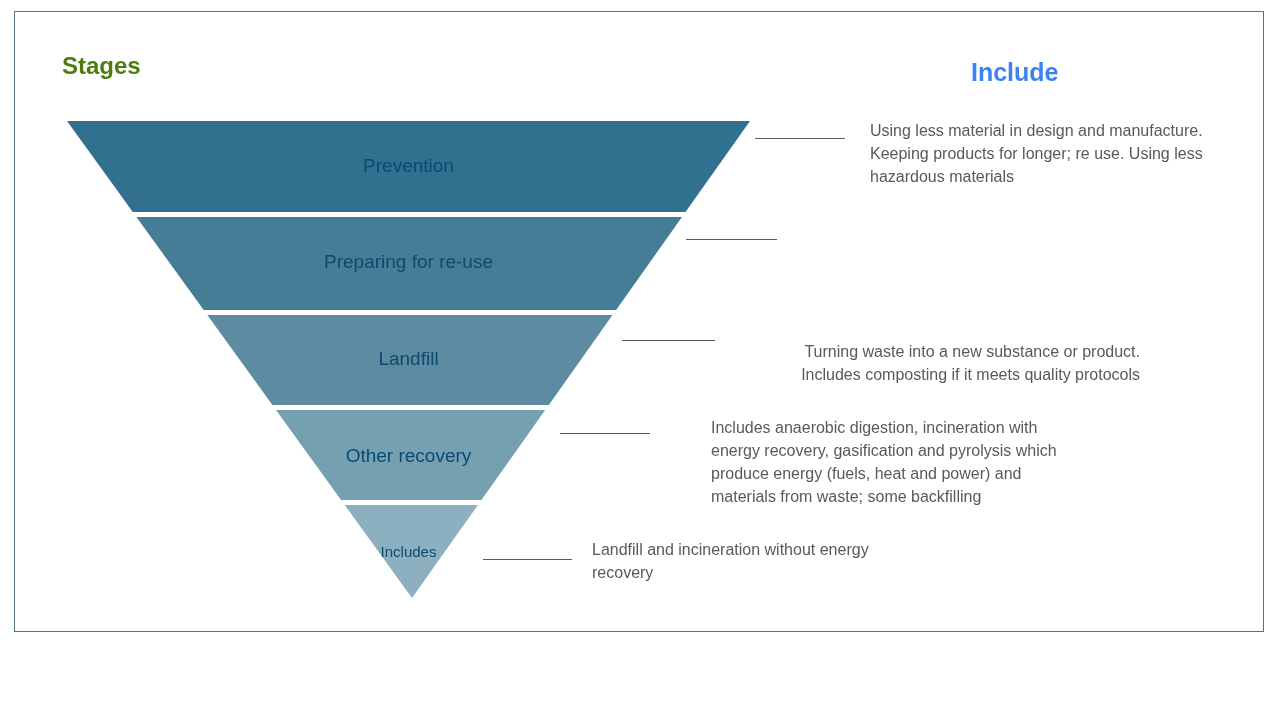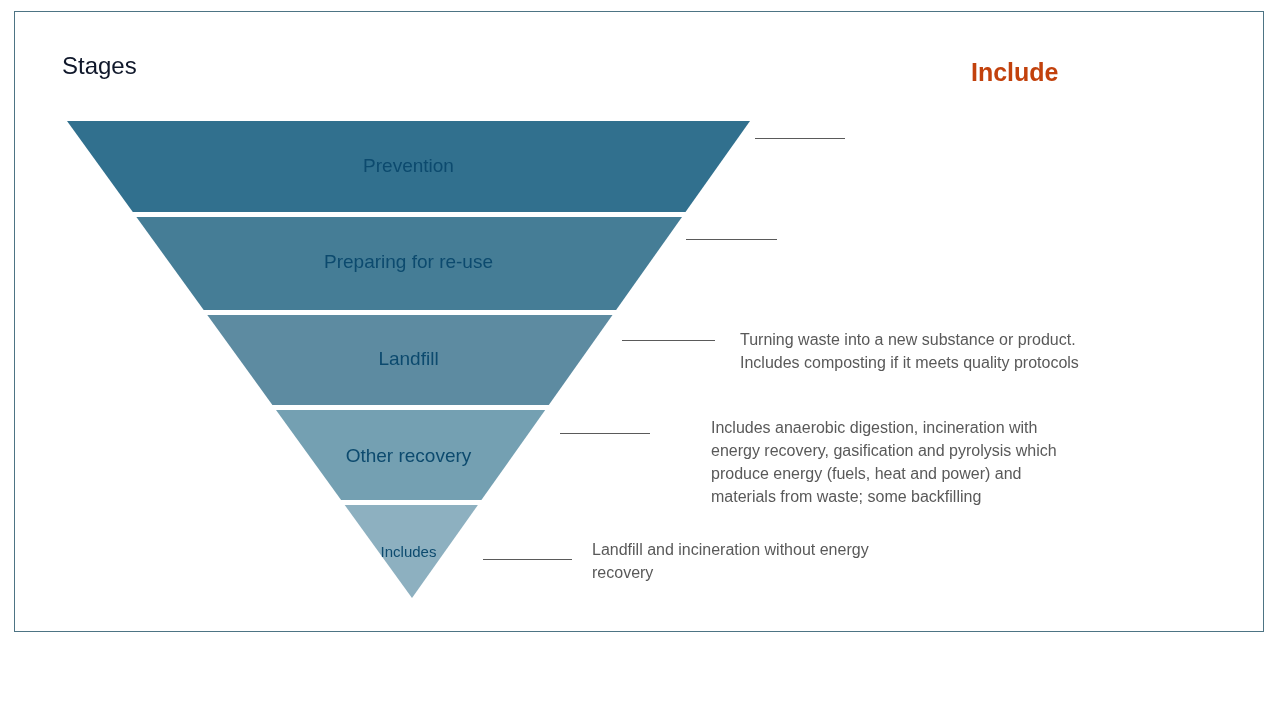--- a/index.html
+++ b/index.html
@@ -17,30 +17,30 @@
     left: 14px; top: 11px;
     width: 1250px; height: 621px;
     border: 1px solid #4d7484;
     background: #ffffff;
     box-sizing: border-box;
   }
   .stages-heading {
     position: absolute;
     left: 62px; top: 52px;
     font-size: 24px;
-    font-weight: normal;
-    color: #0f172a;
+    font-weight: bold;
+    color: #4d7c0f;
     letter-spacing: 0px;
   }
   .include-heading {
     position: absolute;
     left: 971px; top: 58px;
     font-size: 25px;
     font-weight: bold;
-    color: #c2410c;
+    color: #3b82f6;
   }
   .funnel-svg {
     position: absolute;
     left: 67px; top: 121px;
     width: 683px; height: 477px;
   }
   .stage-label {
     position: absolute;
     left: 67px;
     width: 683px;
@@ -67,21 +67,21 @@
   .cl5 { left: 483px; top: 559px; width: 89px; }
   .stage-description {
     position: absolute;
     color: #595959;
     font-size: 16px;
     line-height: 23px;
     white-space: pre-line;
   }
   .d1 { left: 870px; top: 119px; width: 400px; }
   .d2 { left: 800px; top: 221px; width: 360px; }
-  .d3 { left: 740px; top: 328px; width: 400px; }
+  .d3 { left: 740px; top: 340px; width: 400px; text-align: right; }
   .d4 { left: 711px; top: 416px; width: 390px; }
   .d5 { left: 592px; top: 538px; width: 330px; }
 </style>
 </head>
 <body>
 
 <div class="stage-root">
   <div class="slide-frame"></div>
 
   <div class="stages-heading">Stages</div>
@@ -100,20 +100,23 @@
   <div class="stage-label l3">Landfill</div>
   <div class="stage-label l4">Other recovery</div>
   <div class="stage-label l5">Includes</div>
 
   <div class="connector-line cl1"></div>
   <div class="connector-line cl2"></div>
   <div class="connector-line cl3"></div>
   <div class="connector-line cl4"></div>
   <div class="connector-line cl5"></div>
 
+  <div class="stage-description d1">Using less material in design and manufacture.
+Keeping products for longer; re use. Using less
+hazardous materials</div>
   <div class="stage-description d3">Turning waste into a new substance or product.
 Includes composting if it meets quality protocols</div>
   <div class="stage-description d4">Includes anaerobic digestion, incineration with
 energy recovery, gasification and pyrolysis which
 produce energy (fuels, heat and power) and
 materials from waste; some backfilling</div>
   <div class="stage-description d5">Landfill and incineration without energy
 recovery</div>
 </div>
 

